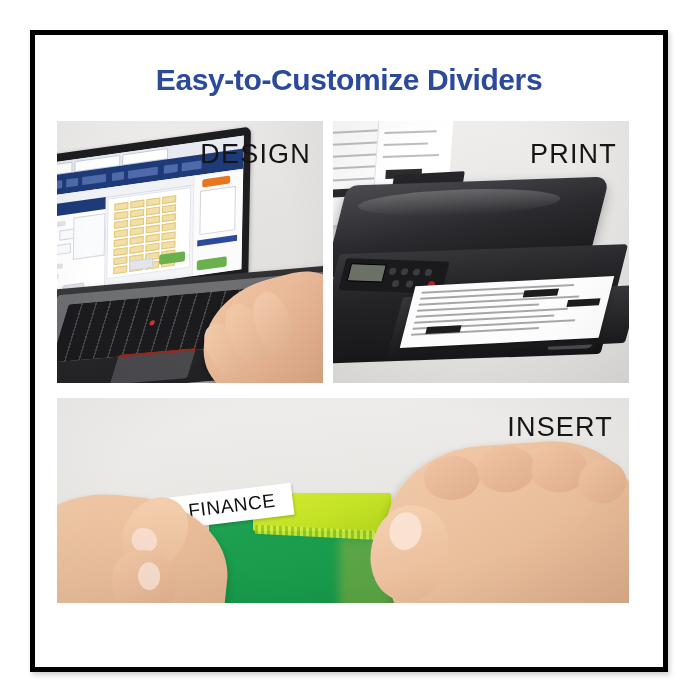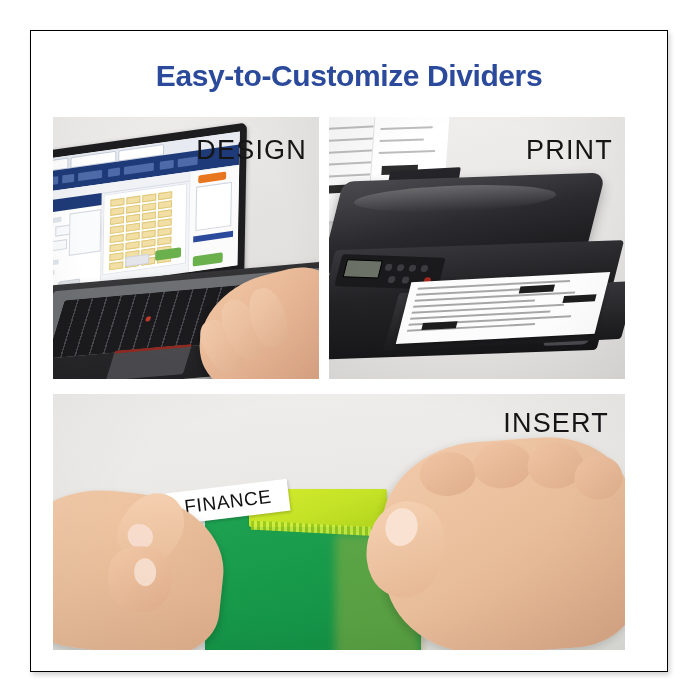--- a/index.html
+++ b/index.html
@@ -7,41 +7,41 @@
     width:700px;height:700px;overflow:hidden;
     background:#ffffff;
     font-family:"Liberation Sans", sans-serif;
   }
   .stage{position:relative;width:700px;height:700px;background:#ffffff;}
 
   
   .card{
     position:absolute;left:30px;top:30px;width:638px;height:642px;
     background:#ffffff;
-    border:1px solid #000000;
+    border:5px solid #000000;
     box-shadow:2px 3px 5px rgba(0,0,0,.18);
     box-sizing:border-box;
     overflow:hidden;
   }
 
   .headline{
     position:absolute;left:0;top:28px;width:100%;
     text-align:center;
     color:#2b4a9b;
     font-size:30px;
     font-weight:bold;
     letter-spacing:-.4px;
     white-space:nowrap;
   }
 
   
   .panel{position:absolute;overflow:hidden;background:#fde047;}
   .p-design{left:22px;top:86px;width:266px;height:262px;}
   .p-print {left:298px;top:86px;width:296px;height:262px;}
-  .p-insert{left:22px;top:363px;width:572px;height:256px;}
+  .p-insert{left:22px;top:363px;width:572px;height:205px;}
 
   .caption{
     position:absolute;color:#151515;font-size:27px;font-weight:normal;
     letter-spacing:1.2px;z-index:40;white-space:nowrap;
   }
   .cap-design{right:12px;top:18px;}
   .cap-print {right:12px;top:18px;margin-left:19px;}
   .cap-insert{right:16px;top:14px;}
 
   

